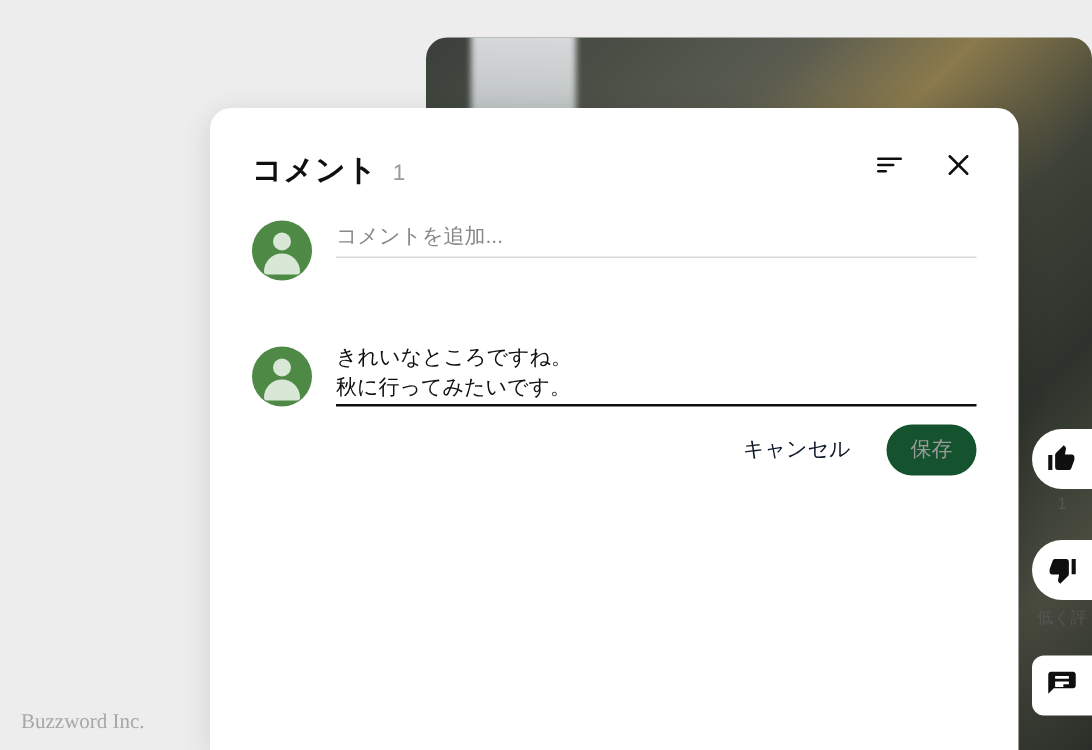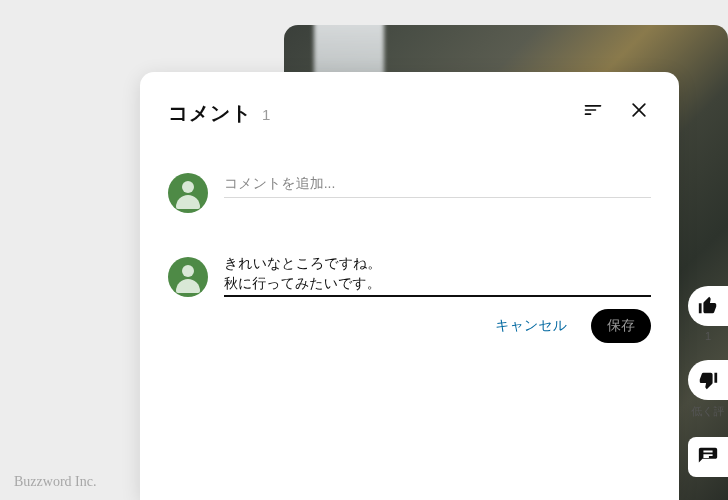--- a/index.html
+++ b/index.html
@@ -26,38 +26,38 @@
     box-shadow: 0 4px 20px rgba(0,0,0,.12);
     padding: 26px 28px 0 28px;
   }
   .cp-header { display:flex; align-items: baseline; justify-content: space-between; }
   .cp-title-wrap { display:flex; align-items: baseline; gap: 10px; }
   .cp-title { font-size: 20px; font-weight: 700; color:#0f0f0f; letter-spacing: .5px; }
   .cp-count { font-size: 15px; color:#9a9a9a; }
   .cp-icons { display:flex; gap: 22px; align-items: center; }
   .icon-btn { width:24px; height:24px; display:flex; align-items:center; justify-content:center; cursor:pointer; }
   .icon-btn svg { stroke:#0f0f0f; }
-  .add-row { display:flex; gap:16px; margin-top: 46px; align-items:flex-start; }
+  .add-row { display:flex; gap:16px; margin-top: 20px; align-items:flex-start; }
   .avatar { width:40px; height:40px; border-radius:50%; background:#4e8a46; position:relative; flex-shrink:0; }
   .avatar::before { content:""; position:absolute; top:8px; left:14px; width:12px; height:12px; border-radius:50%; background:#d9e8d6; }
   .avatar::after { content:""; position:absolute; bottom:4px; left:8px; width:24px; height:14px; border-radius:12px 12px 2px 2px; background:#d9e8d6; }
   .add-input {
     flex:1; border:none; border-bottom:1px solid #d9d9d9;
     font-size:14px; padding:2px 0 6px 0; outline:none; color:#0f0f0f;
   }
   .add-input::placeholder { color:#878787; }
   .edit-row { display:flex; gap:16px; margin-top: 40px; align-items:flex-end; }
   .edit-box {
     flex:1; border:none; border-bottom:2px solid #0f0f0f;
     font-size:14px; line-height:1.45; padding:0 0 8px 0; outline:none; color:#0f0f0f;
     resize:none; font-family:inherit; height:44px;
   }
   .edit-actions { display:flex; justify-content:flex-end; gap:8px; margin-top:12px; padding-left:56px; }
-  .btn { border:none; background:none; font-size:14px; padding:8px 16px; border-radius:18px; cursor:pointer; color:#0369a1; }
-  .btn-primary { background:#000000; color:#9a9a9a; cursor:default; }
+  .btn { border:none; background:none; font-size:14px; padding:8px 16px; border-radius:18px; cursor:pointer; color:#0f172a; }
+  .btn-primary { background:#14532d; color:#9a9a9a; cursor:default; }
   
   .right-rail { position:absolute; right:0; top:286px; display:flex; flex-direction:column; align-items:center; gap:0; }
   .rail-btn {
     width:40px; height:40px; background:#fff; border-radius:50% 0 0 50%;
     display:flex; align-items:center; justify-content:center; cursor:pointer;
     margin-bottom:4px;
   }
   .rail-btn.square { border-radius:8px 0 0 8px; }
   .rail-label { font-size:11px; color:#555; margin-bottom:18px; text-align:center; }
   .footer-brand { position:absolute; left:14px; bottom:10px; font-size:14px; color:#a7a7a7;font-family:Liberation Serif, serif; }

